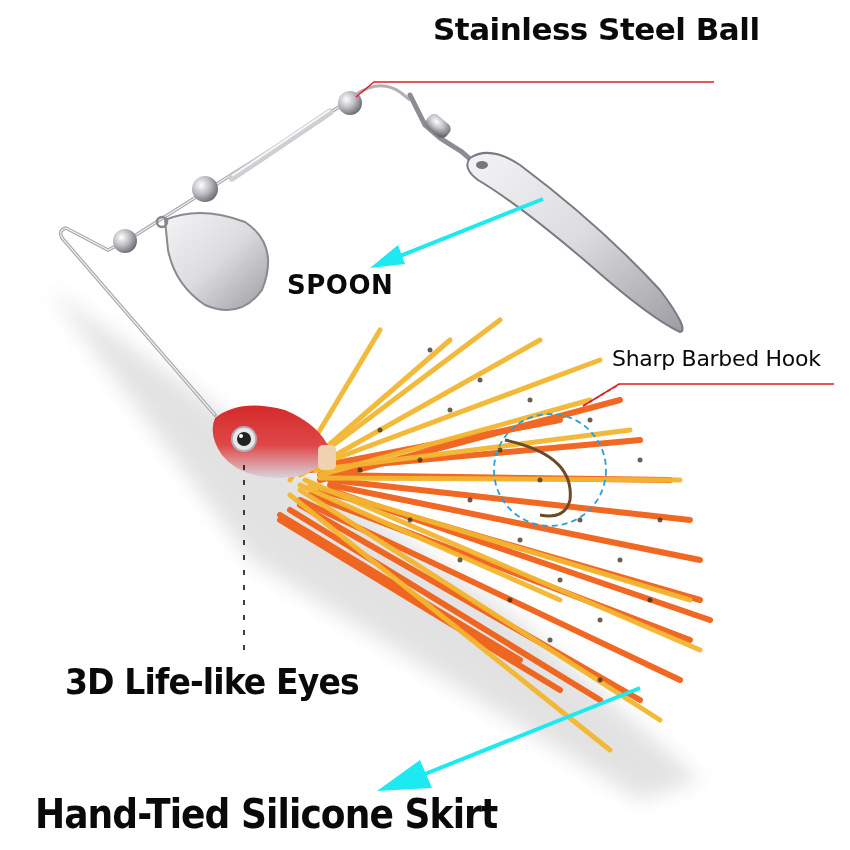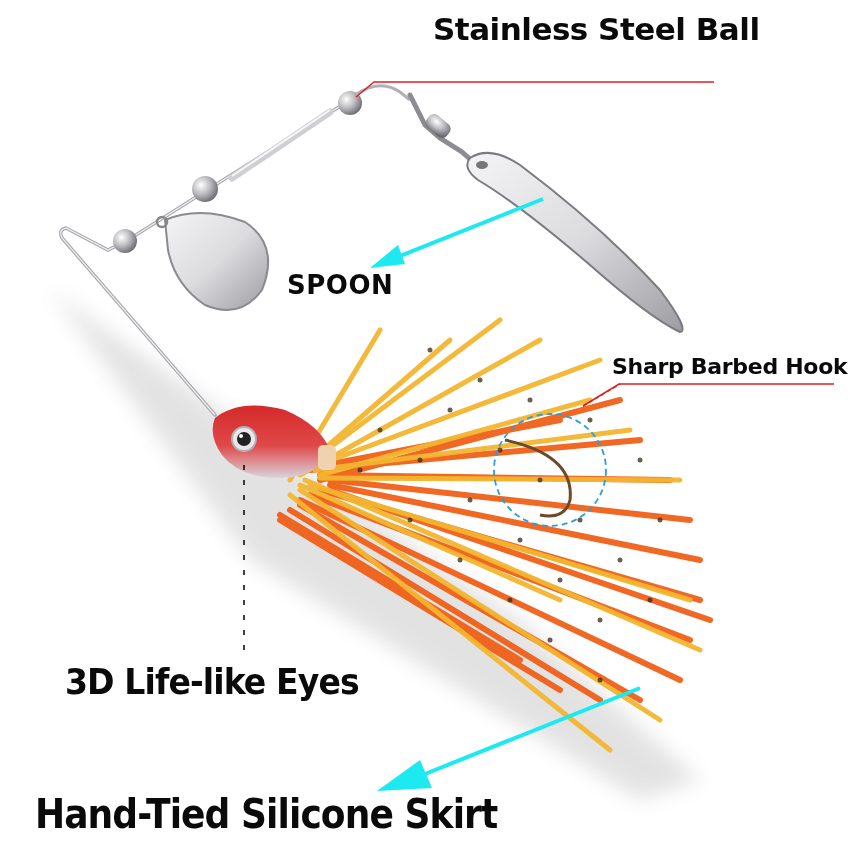--- a/index.html
+++ b/index.html
@@ -2,21 +2,21 @@
 <html><head>
 <meta charset="utf-8">
 <style>
   html, body { margin:0; padding:0; background:#ffffff; }
   body { width:850px; height:850px; position:relative; overflow:hidden;
          font-family:"DejaVu Sans", sans-serif; }
   .label { position:absolute; color:#0a0a0a; font-family:"DejaVu Sans", sans-serif;
            white-space:nowrap; line-height:1; }
   .lbl-swivel { left:400px; top:14px; font-size:31px; font-weight:bold; letter-spacing:-0.5px; line-height:31px;margin-left:33px; }
   .lbl-spoon { left:287px; top:272px; font-size:26px; font-weight:bold; letter-spacing:0.5px; }
-  .lbl-hook { left:612px; top:348px; font-size:22px; font-weight:bold; letter-spacing:-0.3px;margin-top:8px; }
+  .lbl-hook { left:612px; top:348px; font-size:22px; font-weight:normal; letter-spacing:-0.3px; }
   .lbl-eyes { left:65px; top:664px; font-size:36px; font-weight:bold; letter-spacing:-1px; transform:scaleX(0.92); transform-origin:left; }
   .lbl-skirt { left:35px; top:794px; font-size:40px; font-weight:bold; letter-spacing:-1px; transform:scaleX(0.9); transform-origin:left; }
   svg.art { position:absolute; left:0; top:0; }
 </style>
 </head>
 <body>
 
 <svg class="art" width="850" height="850" viewBox="0 0 850 850">
   <defs>
     <linearGradient id="metal" x1="0" y1="0" x2="1" y2="1">

